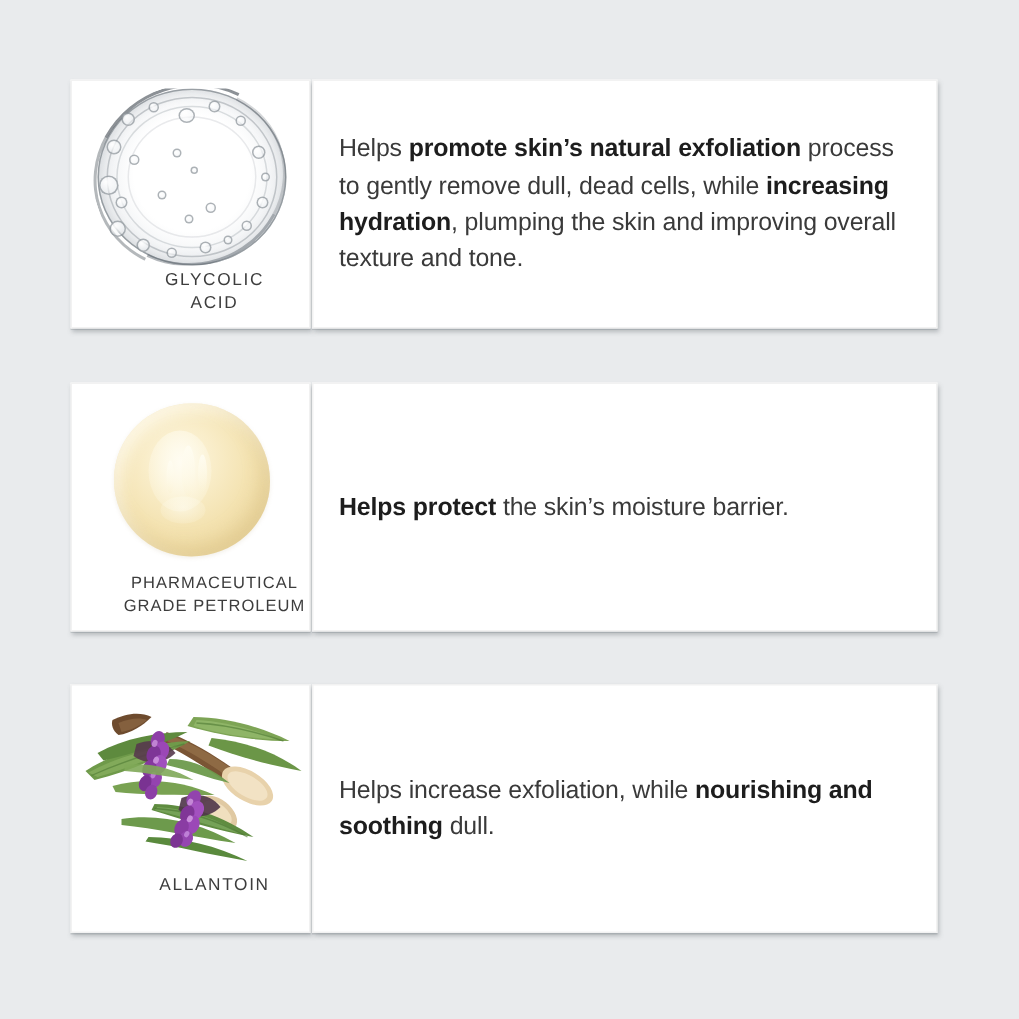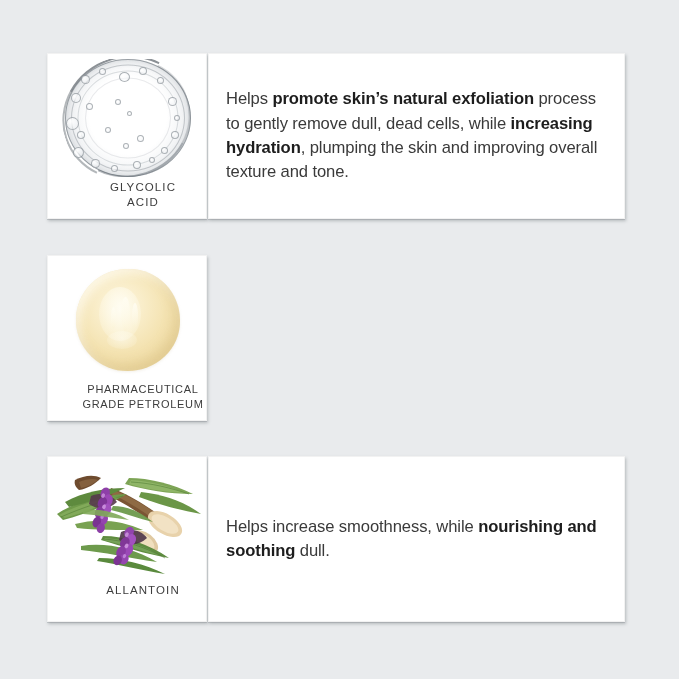--- a/index.html
+++ b/index.html
@@ -267,20 +267,23 @@
           <div class="streak" style="left:68px; top:36px; width:9px;  height:34px;"></div>
           <div class="streak" style="left:79px; top:42px; width:6px;  height:26px;"></div>
           <div class="streak" style="left:58px; top:46px; width:5px;  height:22px;"></div>
           <div class="sheen" style="left:54px; top:70px; width:30px; height:18px; opacity:.6;"></div>
         </div>
       </div>
       <div class="caption sz-small">PHARMACEUTICAL
 GRADE PETROLEUM</div>
     </div>
 
+    <div class="txt-card">
+      <div class="txt-body"><b>Helps protect</b><span> the skin’s moisture barrier.</span></div>
+    </div>
   </div>
 
   <div class="row row-2">
 
     <div class="img-card">
       <div class="photo">
         <div class="art-plant nosel">
           <svg width="150" height="118" viewBox="0 0 150 118">
             <rect x="0" y="0" width="150" height="118" fill="#ffffff"></rect>
 
@@ -351,17 +354,17 @@
 
             <path d="M60 44 C74 44 88 50 100 60 C86 57 72 51 58 48 Z" fill="#6d9a4c" opacity="0.95"></path>
             <path d="M30 48 C46 46 62 50 76 58 C60 56 44 53 30 52 Z" fill="#7fa858" opacity="0.9"></path>
           </svg>
         </div>
       </div>
       <div class="caption sz-normal">ALLANTOIN</div>
     </div>
 
     <div class="txt-card">
-      <div class="txt-body"><span>Helps increase smoothness, while </span><b>nourishing and soothing</b><span> dull.</span></div>
+      <div class="txt-body"><span>Helps increase exfoliation, while </span><b>nourishing and soothing</b><span> dull.</span></div>
     </div>
   </div>
 
 </div>
 
 </body></html>

